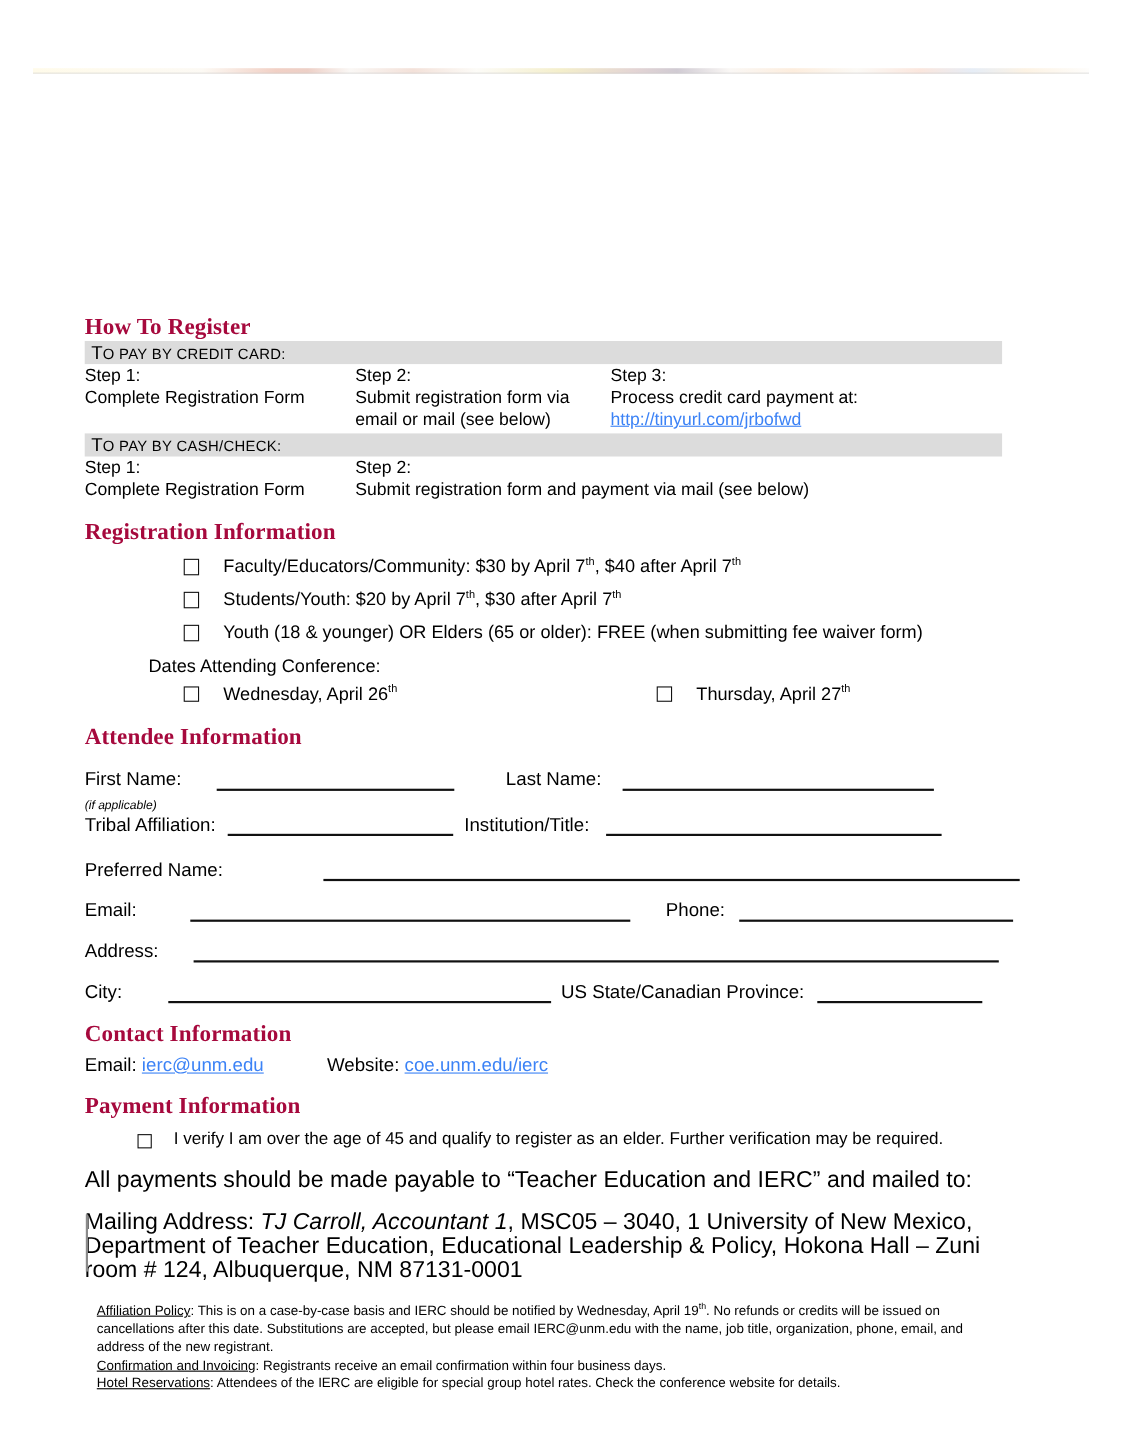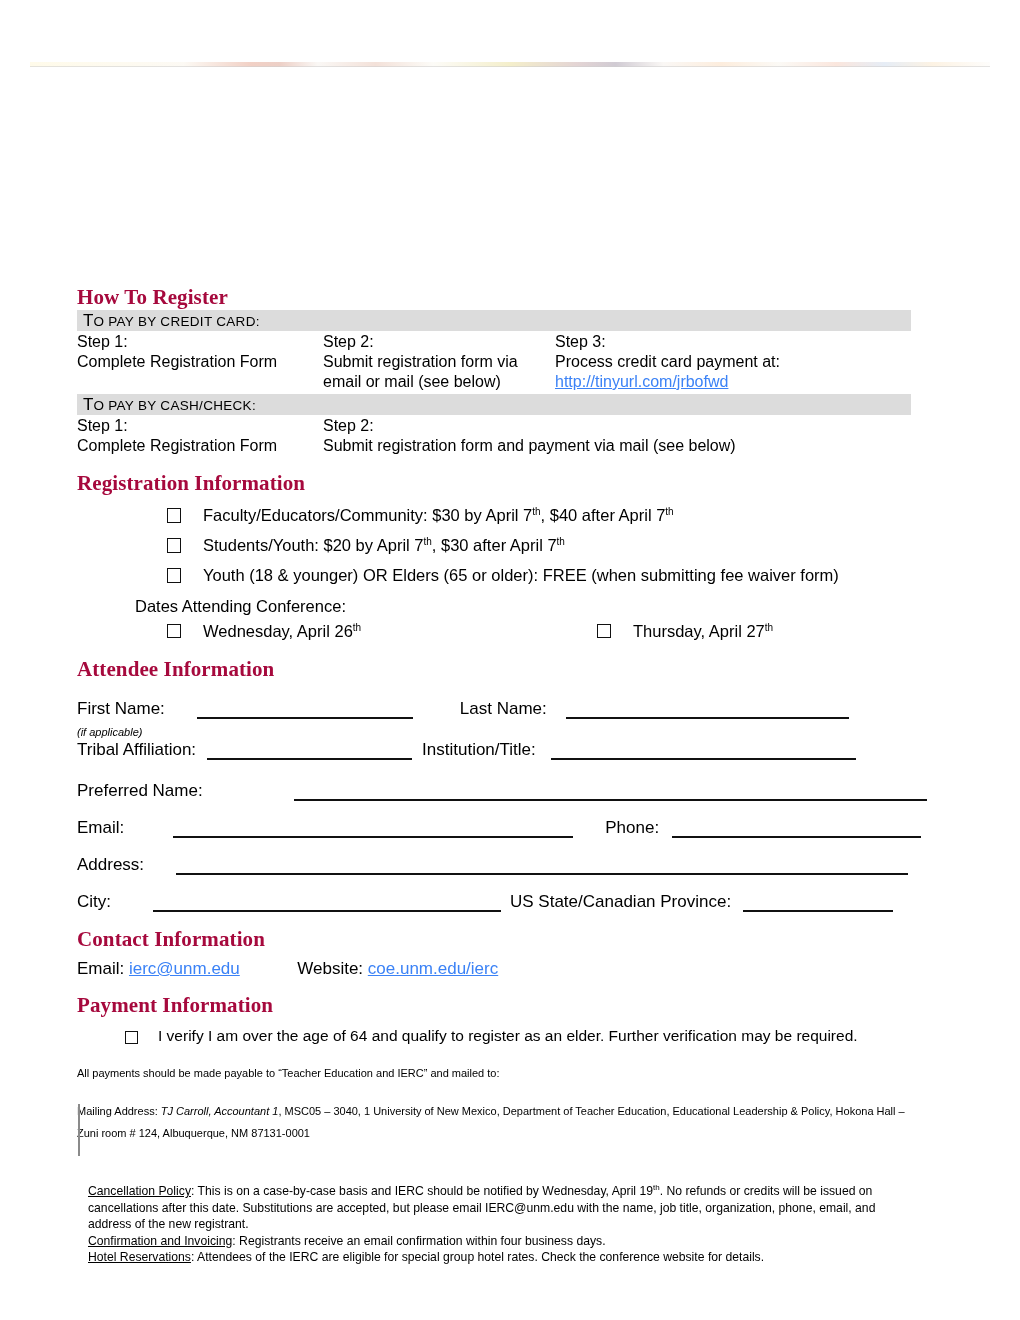--- a/index.html
+++ b/index.html
@@ -188,21 +188,21 @@
     height: 13px;
     border: 1.5px solid #111;
     background: #fff;
     box-sizing: border-box;
     flex: 0 0 13px;
     margin-top: 5px;
   }
   .verify-text { margin-left: 20px; }
 
   .para {
-    font-size: 11px;
+    font-size: 21px;
     line-height: 22px;
     margin-top: 16px;
   }
   .para em { font-style: italic; }
 
   .changebar {
     position: absolute;
     left: 78px;
     top: 1104px;
     width: 2px;
@@ -350,30 +350,30 @@
       <a class="link" href="#">ierc@unm.edu</a>
       <span class="contact-gap"></span>
       <span>Website:</span>
       <a class="link" href="#">coe.unm.edu/ierc</a>
     </div>
 
     <h2 class="section-head" style="margin-top:12px;">Payment Information</h2>
 
     <div class="verify-row">
       <span class="verify-box"></span>
-      <span class="verify-text">I verify I am over the age of 64 and qualify to register as an elder. Further verification may be required.</span>
+      <span class="verify-text">I verify I am over the age of 45 and qualify to register as an elder. Further verification may be required.</span>
     </div>
 
     <div class="para">All payments should be made payable to “Teacher Education and IERC” and mailed to:</div>
 
     <div class="para"><span>Mailing Address:</span> <em>TJ Carroll, Accountant 1</em><span>, MSC05 – 3040, 1 University of New Mexico, Department of Teacher Education, Educational Leadership &amp; Policy, Hokona Hall – Zuni room # 124, Albuquerque, NM 87131-0001</span></div>
 
   </div>
 
   <div class="changebar"></div>
 
   <div class="fineprint">
-    <p><span class="u">Cancellation Policy</span><span>: This is on a case-by-case basis and IERC should be notified by Wednesday, April 19</span><sup>th</sup><span>.  No refunds or credits will be issued on cancellations after this date. Substitutions are accepted, but please email IERC@unm.edu with the name, job title, organization, phone, email, and address of the new registrant.</span></p>
+    <p><span class="u">Affiliation Policy</span><span>: This is on a case-by-case basis and IERC should be notified by Wednesday, April 19</span><sup>th</sup><span>.  No refunds or credits will be issued on cancellations after this date. Substitutions are accepted, but please email IERC@unm.edu with the name, job title, organization, phone, email, and address of the new registrant.</span></p>
     <p><span class="u">Confirmation and Invoicing</span><span>: Registrants receive an email confirmation within four business days.</span></p>
     <p><span class="u">Hotel Reservations</span><span>: Attendees of the IERC are eligible for special group hotel rates. Check the conference website for details.</span></p>
   </div>
 
 </div>
 
 </body></html>

